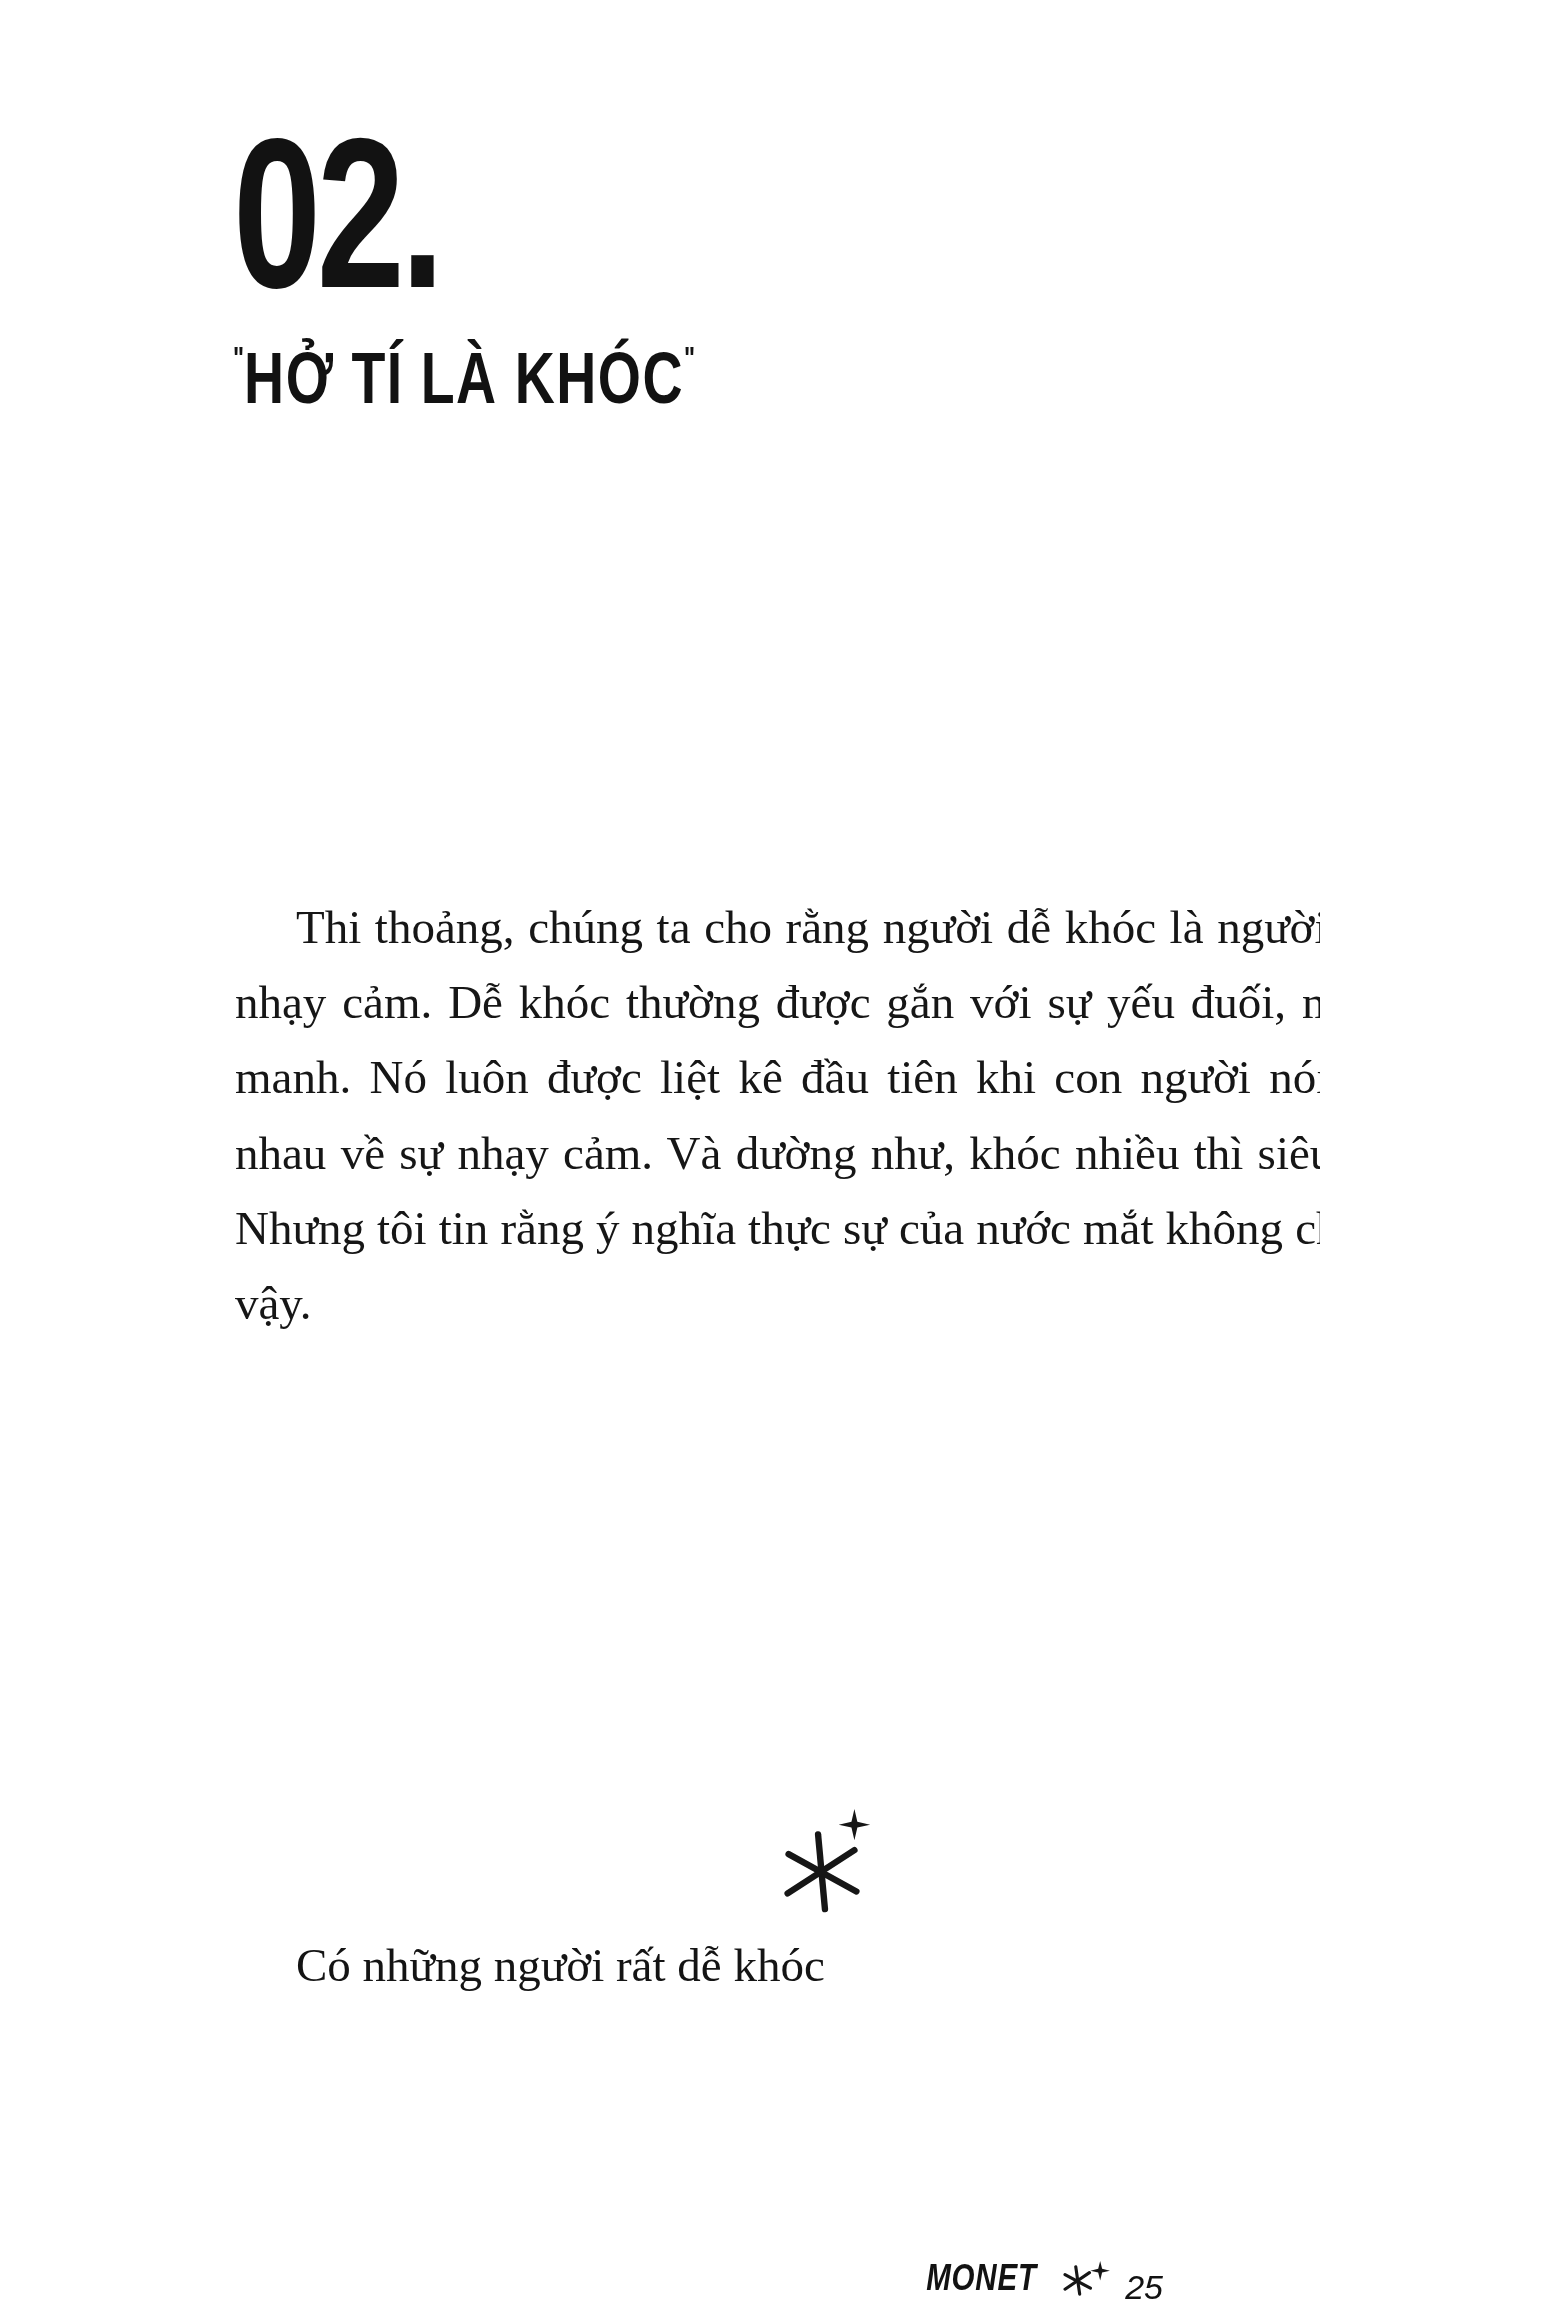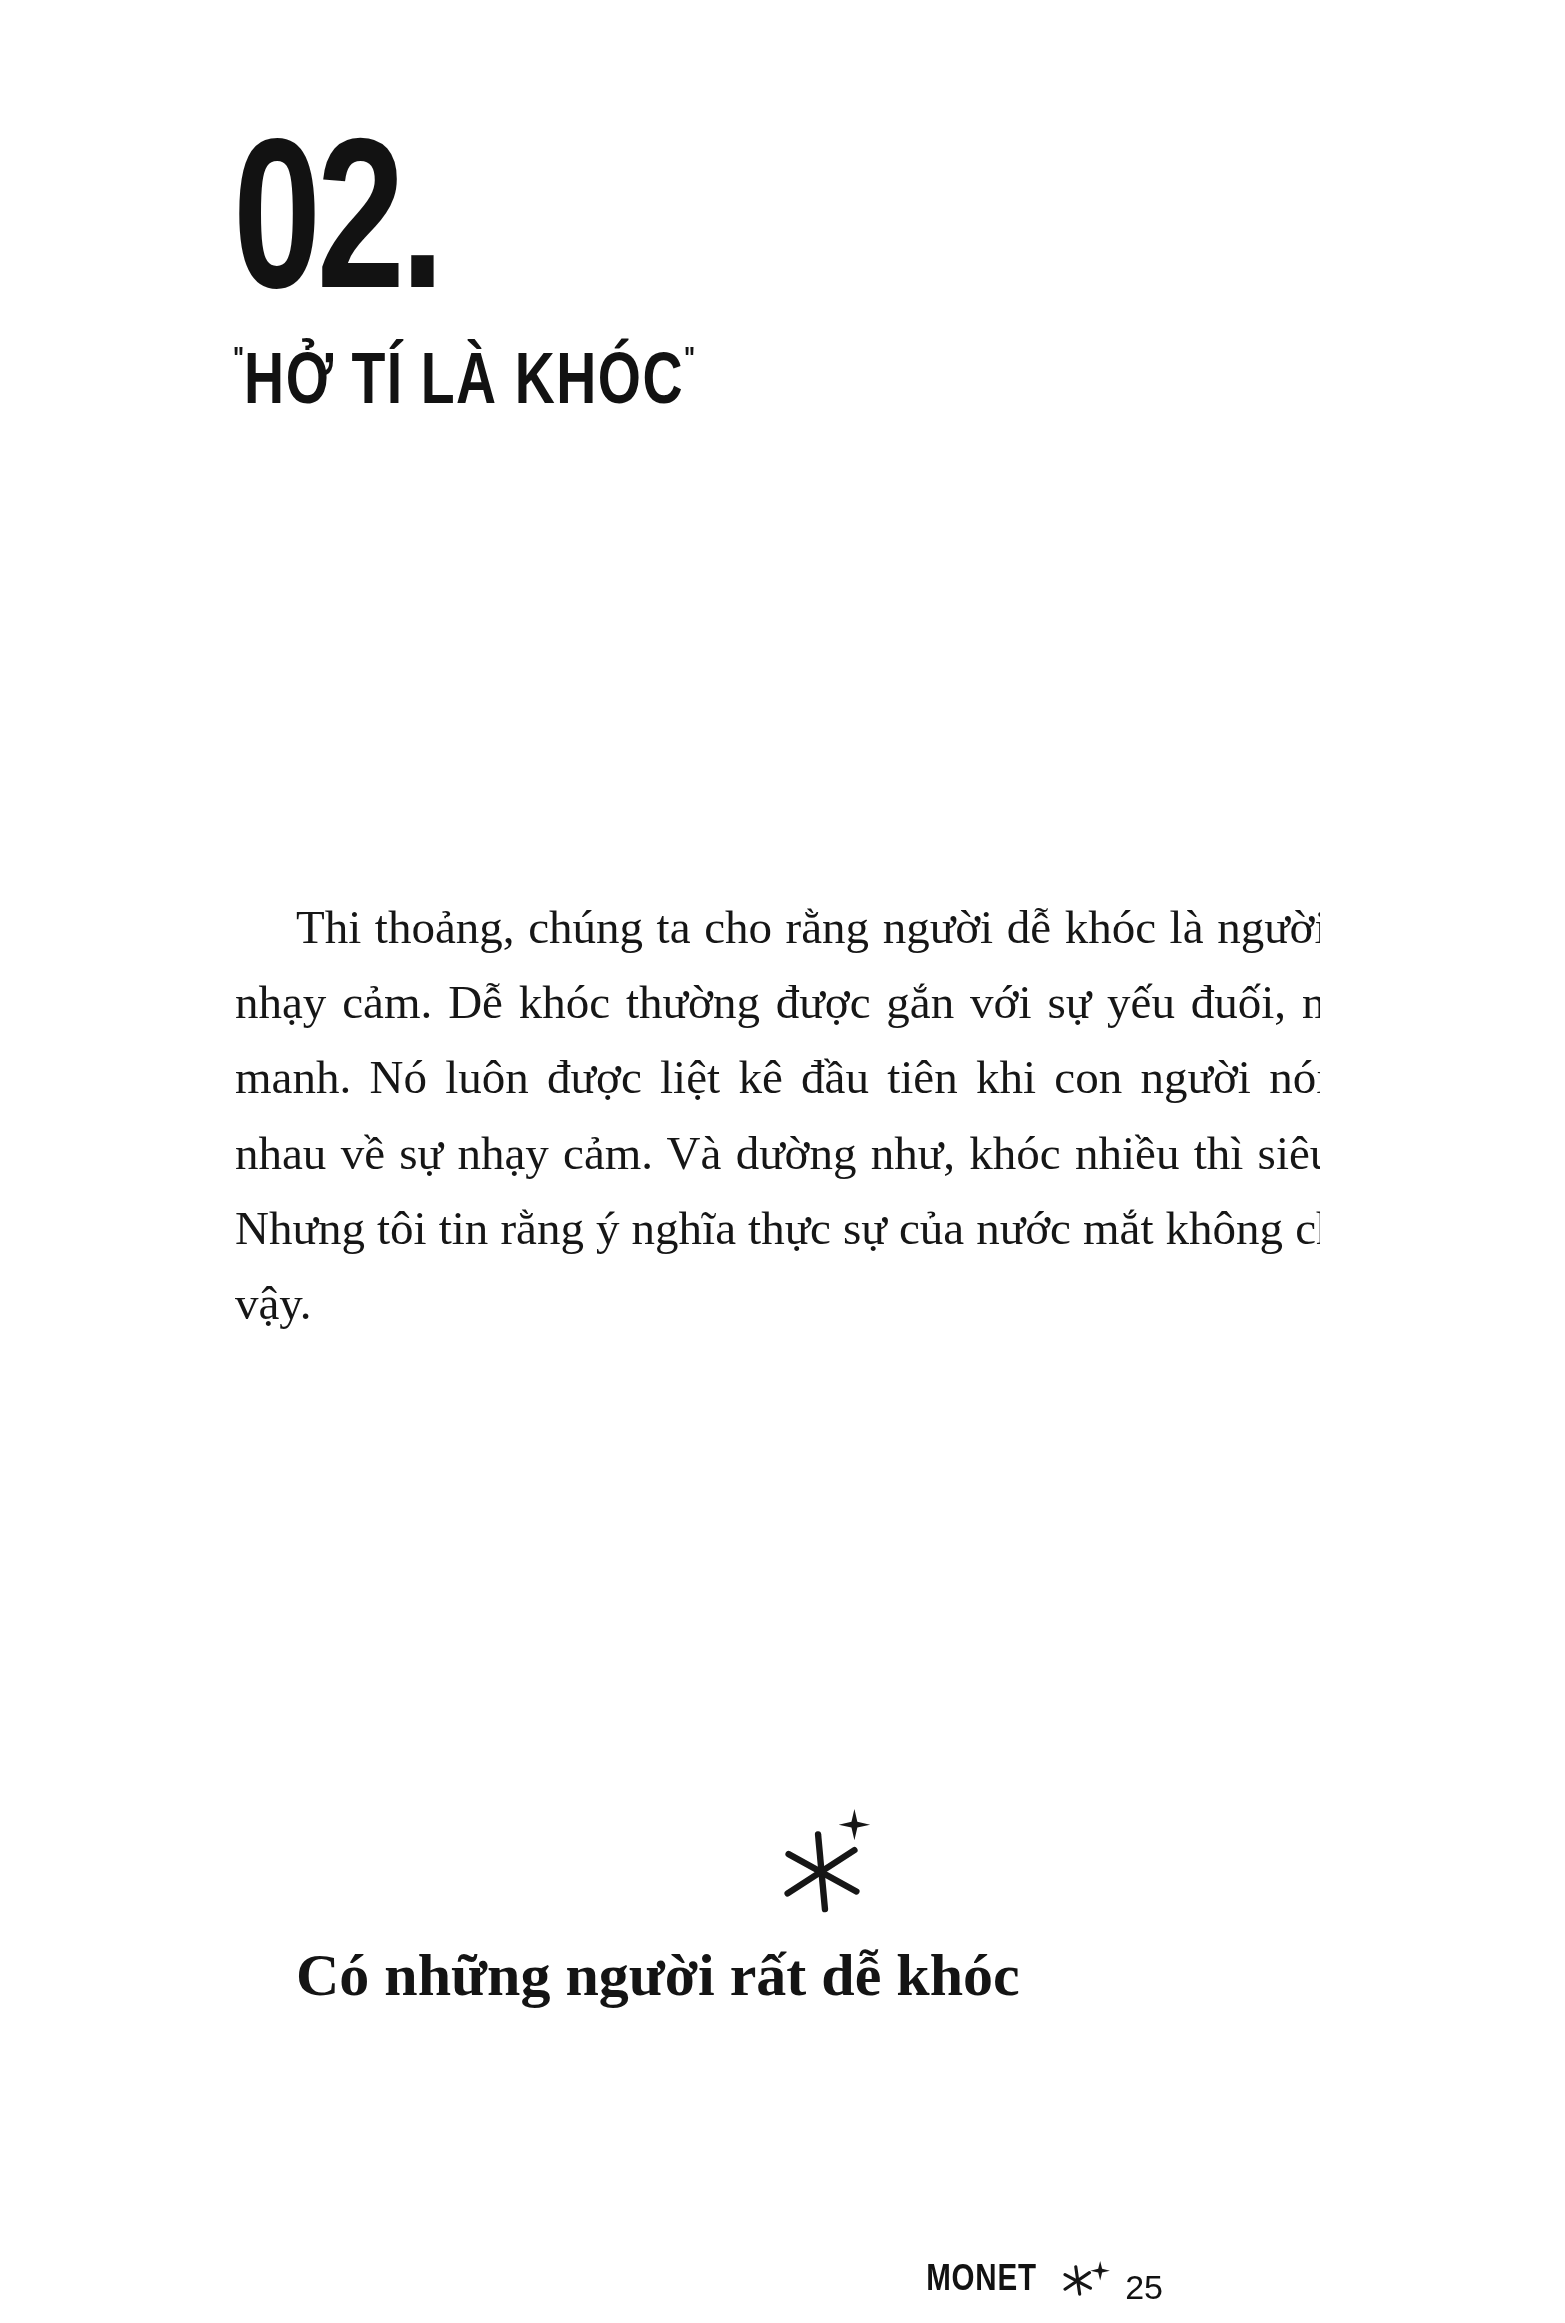--- a/index.html
+++ b/index.html
@@ -93,22 +93,22 @@
     text-align: center;
   }
 
   
   .subheading {
     position: absolute;
     left: 235px;
     top: 1933px;
     width: 1174px;
     font-family: "Liberation Serif", "DejaVu Serif", serif;
-    font-weight: 700;
-    font-size: 60px;
+    font-weight: 400;
+    font-size: 47px;
     line-height: 1.4;
     padding-left: 61px;
     box-sizing: border-box;
     color: #141414;
   }
 
   
   .para-continued {
     position: absolute;
     left: 235px;
@@ -126,20 +126,21 @@
   
   .footer {
     position: absolute;
     right: 157px;
     top: 2248px;
     display: flex;
     align-items: center;
     gap: 11.8px;
     font-family: "Liberation Sans", "DejaVu Sans", sans-serif;
     color: #121212;
+    font-style: italic;
   }
   .footer-brand {
     font-weight: 700;
     font-size: 36px;
     letter-spacing: 1px;
     transform: scaleX(0.82);
     transform-origin: center;
   }
   .footer-mark {
     display: inline-flex;

